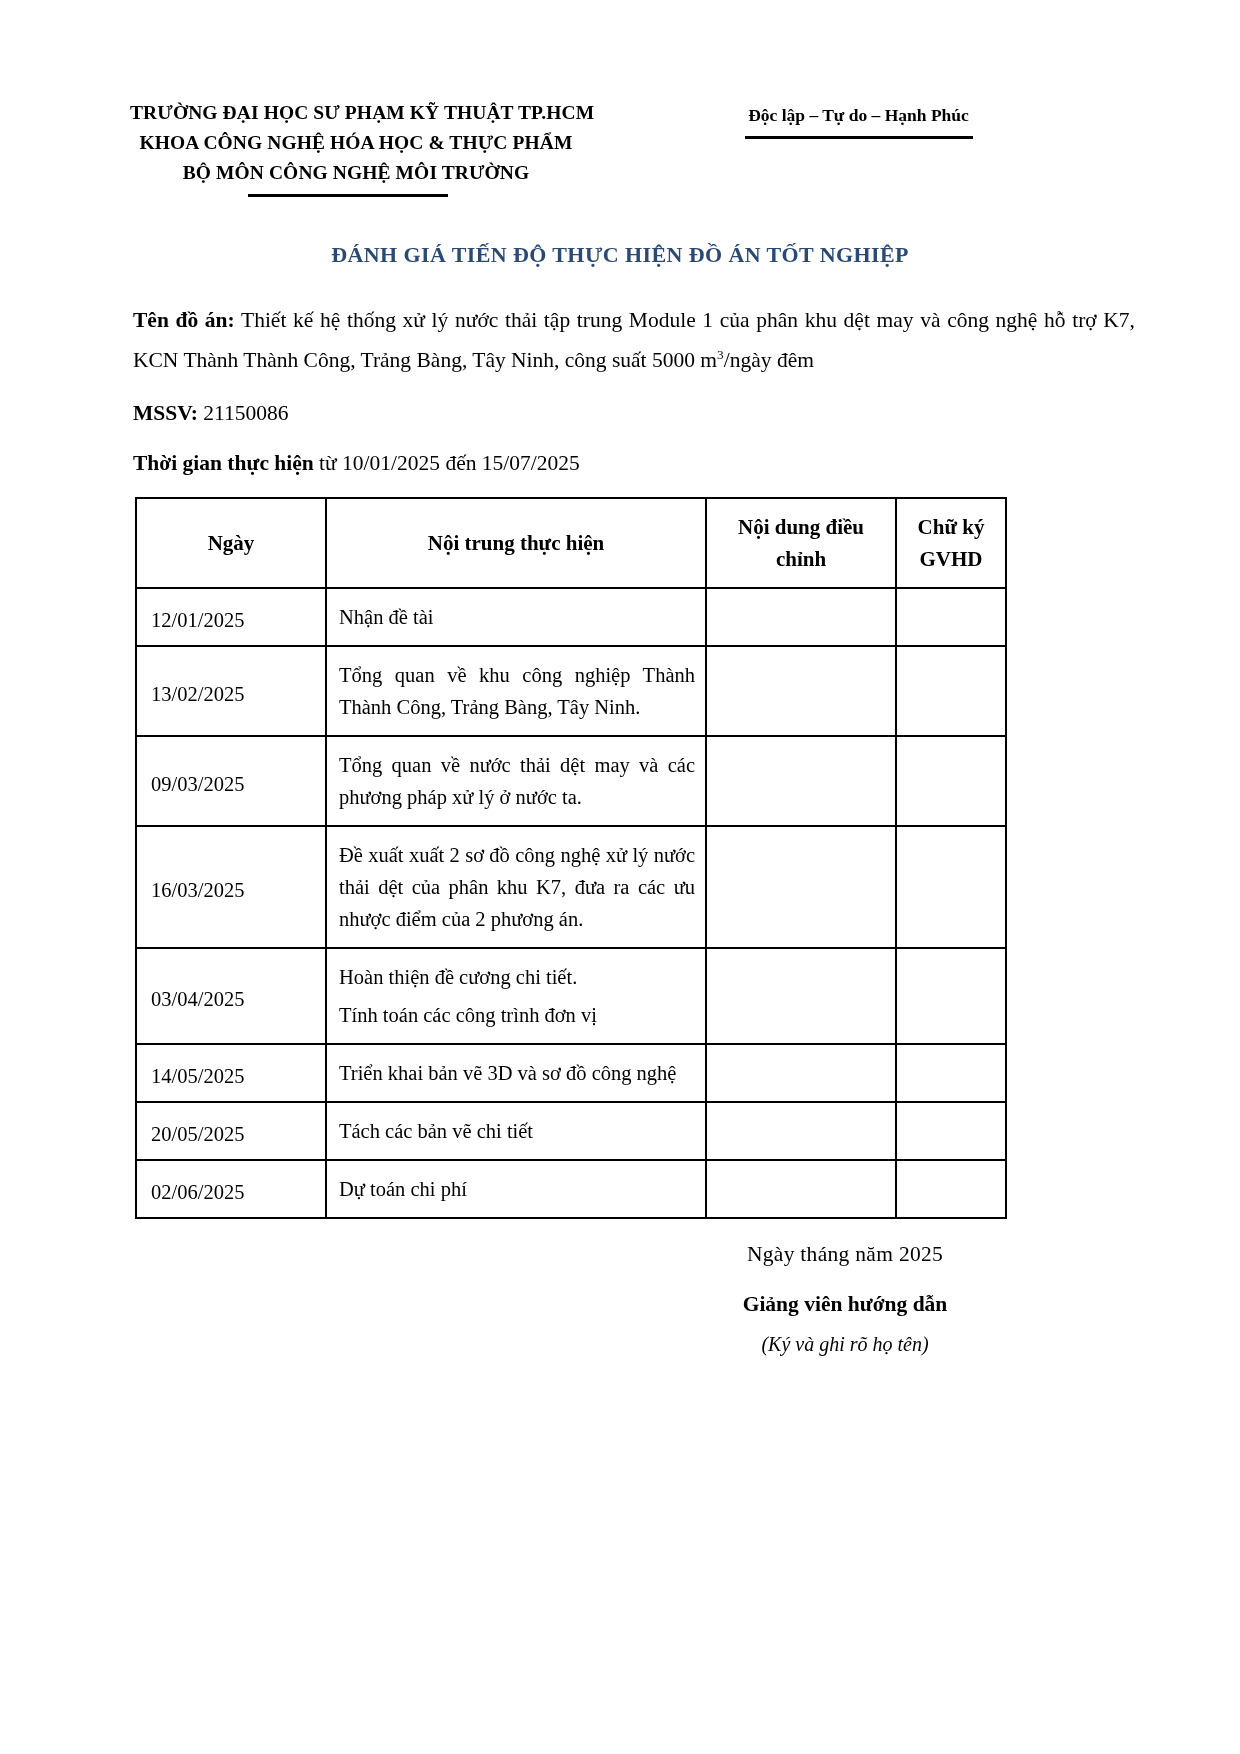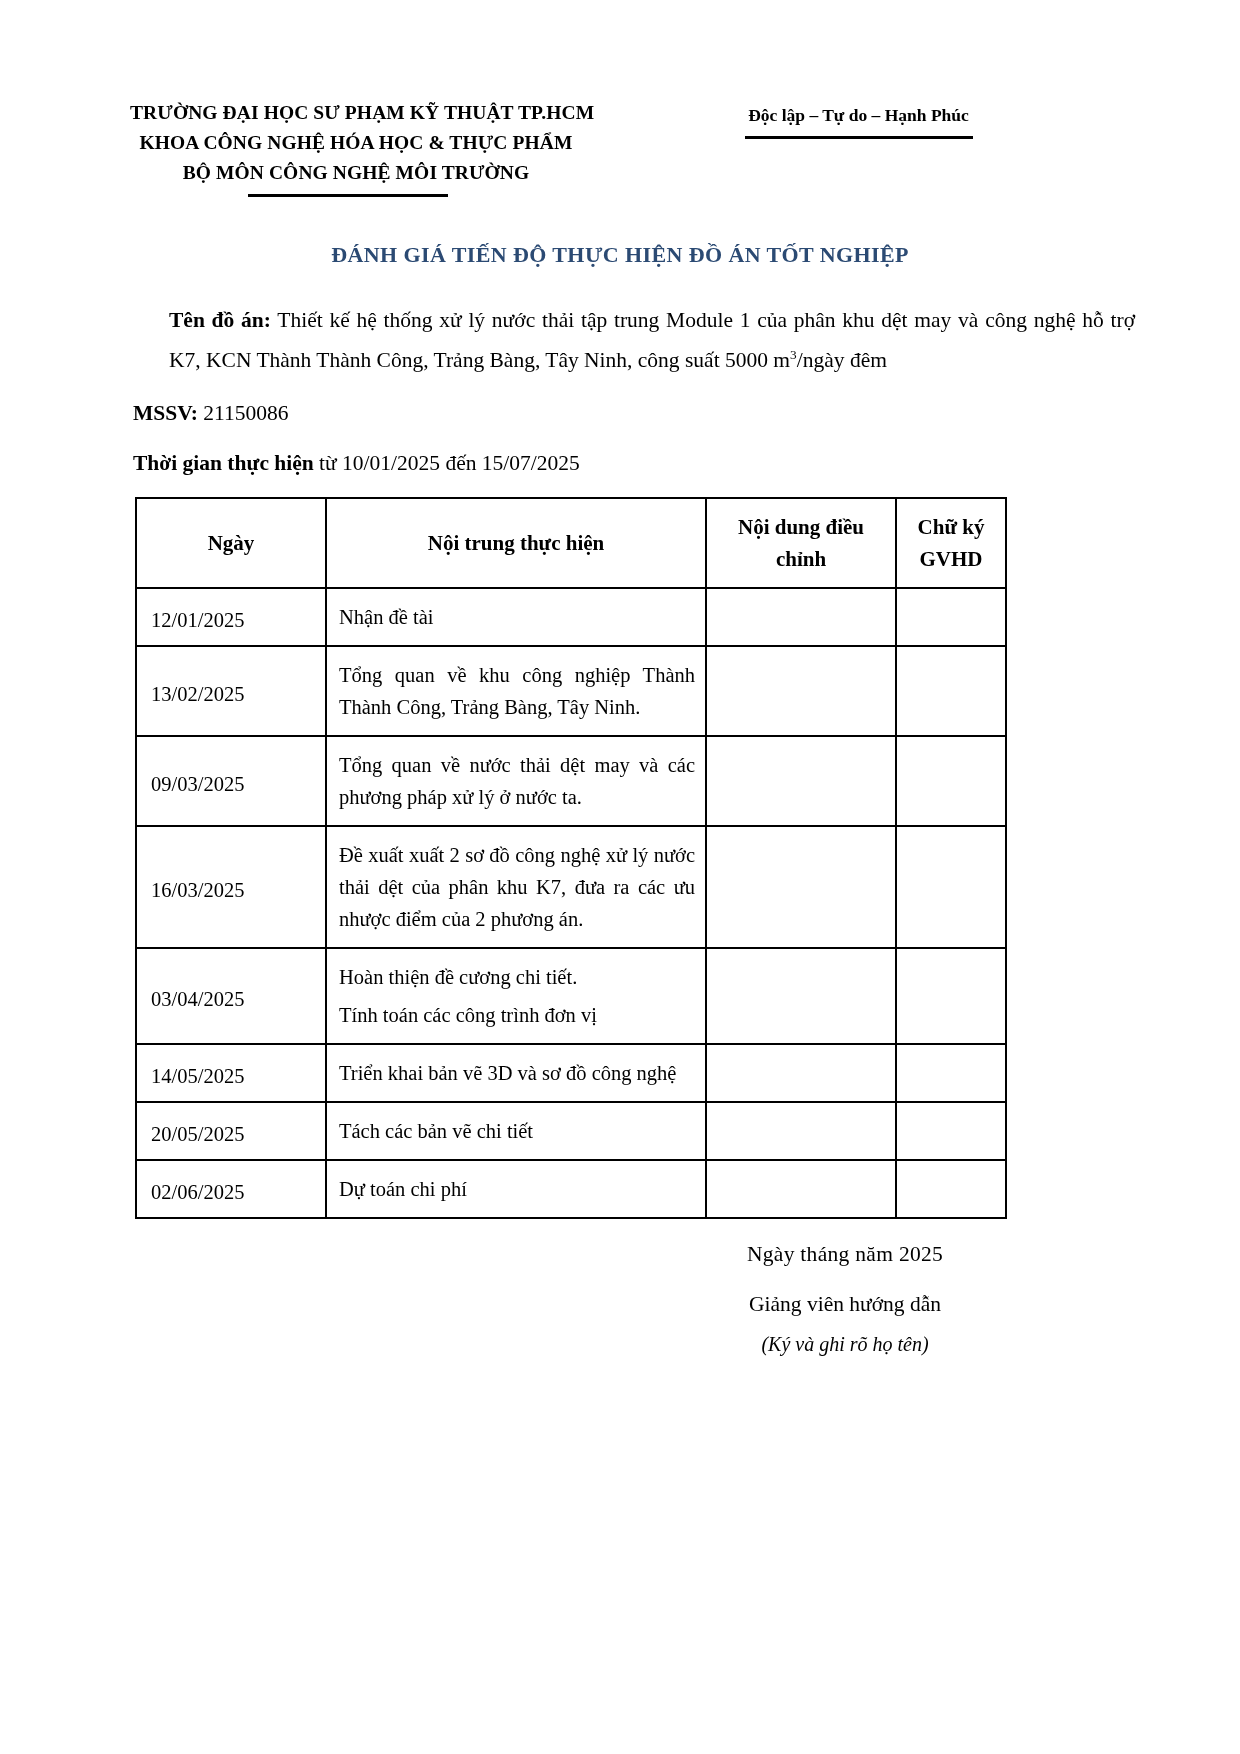--- a/index.html
+++ b/index.html
@@ -86,21 +86,20 @@
     padding-left: 133px;
     padding-right: 105px;
     margin-top: 32px;
     font-size: 21.5px;
     line-height: 40px;
   }
   .meta b { font-weight: bold; }
   .meta-para {
     text-align: justify;
     text-justify: inter-word;
-    margin-left: 36px;
   }
   .meta-row {
     display: flex;
     justify-content: space-between;
     align-items: baseline;
     margin-top: 13px;
   }
   .meta-row-left { white-space: nowrap; }
   .meta-row-right { white-space: nowrap; }
   .meta-time {
@@ -158,21 +157,21 @@
     float: right;
     width: 420px;
     text-align: center;
   }
   .sign-date {
     font-size: 21.5px;
     line-height: 34px;
     letter-spacing: 0.3px;
   }
   .sign-role {
-    font-weight: normal;
+    font-weight: bold;
     font-size: 21.5px;
     line-height: 34px;
     margin-top: 16px;
   }
   .sign-note {
     font-style: italic;
     font-size: 20px;
     line-height: 34px;
     margin-top: 6px;
   }

